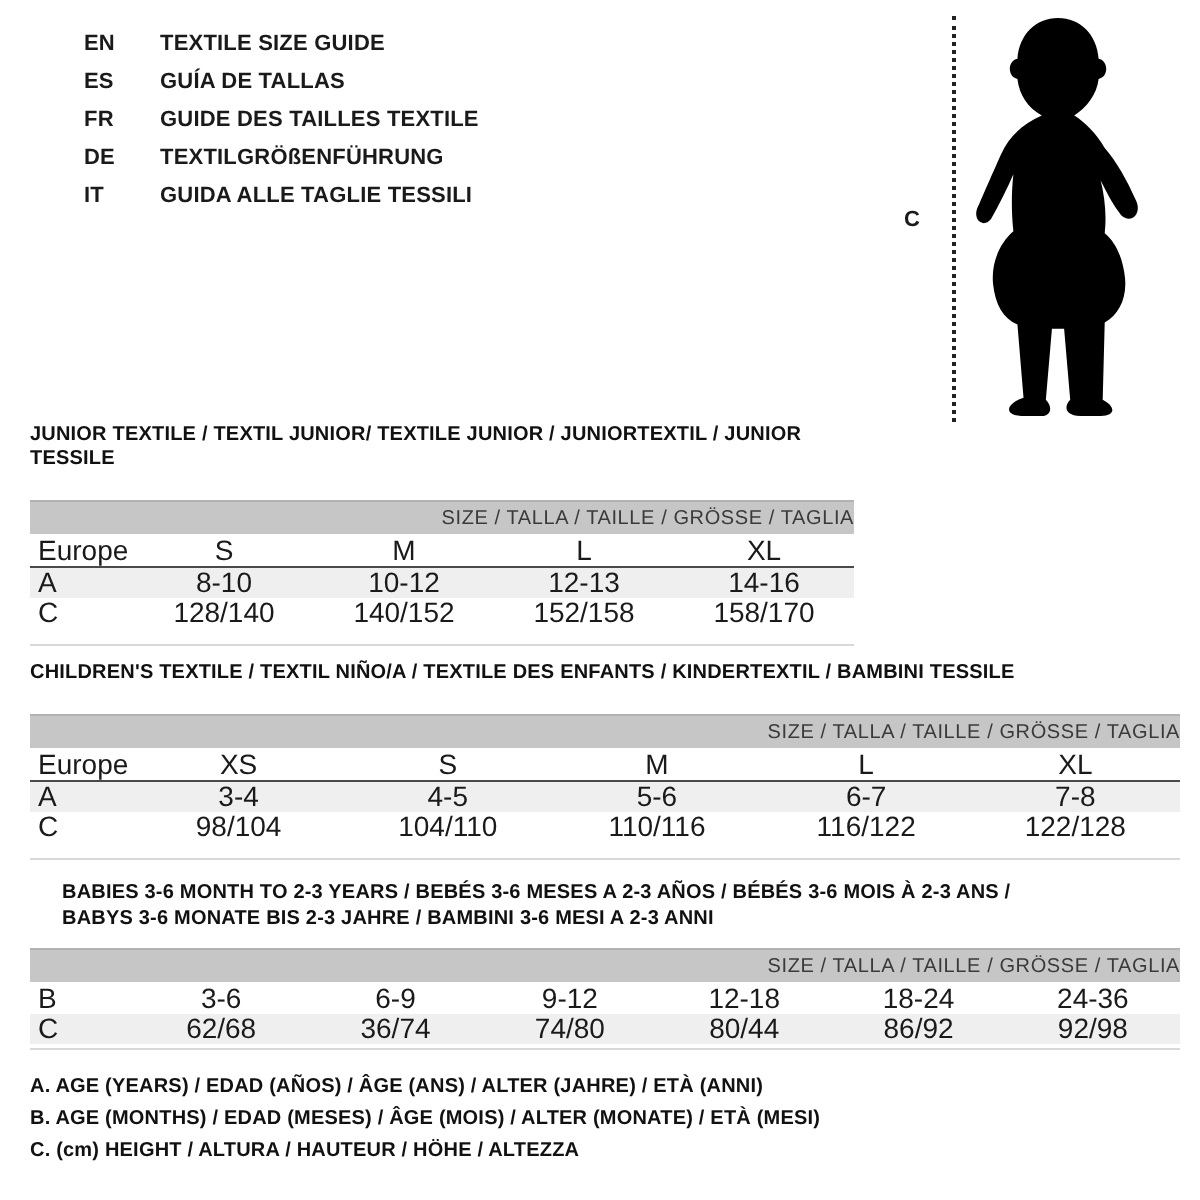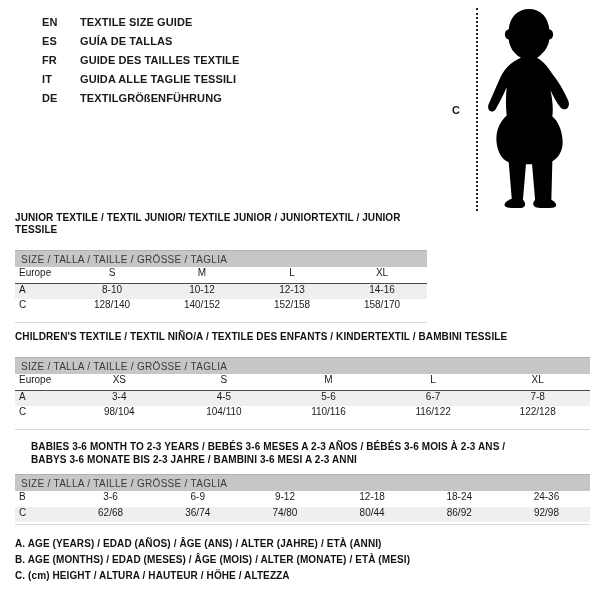--- a/index.html
+++ b/index.html
@@ -20,24 +20,24 @@
   .sections{position:absolute;left:15px;top:212px;width:575px;}
   .size-section{position:relative;}
   .size-section + .size-section{margin-top:8px;}
   .size-section:nth-child(1){width:412px;}
   .size-section:nth-child(3){margin-top:10px;}
   .sec-title{font-weight:bold;font-size:10px;line-height:12px;letter-spacing:0.1px;color:#111;}
   .size-section:nth-child(3) .sec-title{line-height:13px;padding-left:16px;}
   .size-bar{
     margin-top:14px;height:17px;line-height:17px;background:#c6c6c6;
     color:#3a3a3a;font-size:10px;padding-left:6px;letter-spacing:0.3px;
-    border-top:1px solid #b2b2b2;box-sizing:border-box;
+    border-top:1px solid #b2b2b2;box-sizing:border-box;text-align:right;
   }
   .size-section:nth-child(3) .size-bar{margin-top:8px;}
-  .trow{display:flex;align-items:flex-start;height:15px;font-size:10px;}
+  .trow{display:flex;align-items:flex-end;height:15px;font-size:14px;}
   .trow.first{height:16px;}
   .trow.divider{border-bottom:1px solid #4a4a4a;}
   .trow.shade{background:#efefef;}
   .tlabel{width:52px;flex:0 0 52px;padding-left:4px;box-sizing:border-box;}
   .tcell{flex:1;text-align:center;}
   .bottom-line{height:1px;background:#d9d9d9;margin-top:8px;}
   .size-section:nth-child(3) .bottom-line{margin-top:2px;}
   
   .legend{position:absolute;left:15px;top:536px;}
   .legend-line{font-weight:bold;font-size:10px;line-height:16px;letter-spacing:0.1px;color:#111;}
@@ -52,26 +52,26 @@
     </div>
     <div class="lang-row">
       <span class="lang-code">ES</span>
       <span class="lang-title">GUÍA DE TALLAS</span>
     </div>
     <div class="lang-row">
       <span class="lang-code">FR</span>
       <span class="lang-title">GUIDE DES TAILLES TEXTILE</span>
     </div>
     <div class="lang-row">
+      <span class="lang-code">DE</span>
+      <span class="lang-title">TEXTILGRÖßENFÜHRUNG</span>
+    </div>
+    <div class="lang-row">
       <span class="lang-code">IT</span>
       <span class="lang-title">GUIDA ALLE TAGLIE TESSILI</span>
-    </div>
-    <div class="lang-row">
-      <span class="lang-code">DE</span>
-      <span class="lang-title">TEXTILGRÖßENFÜHRUNG</span>
     </div>
   </div>
 
 <div class="measure-line"></div>
 <div class="measure-label">C</div>
 <svg class="baby-svg" width="92" height="203" viewBox="0 0 90 200" aria-hidden="true">
   <path fill="#000000" d="
     M46,2 C35,2 27,10 26,22 C21,23 21,31 26,32 C27,40 31,46 38,50
     C29,54 22,60 18,69 C14,78 10,87 7,94 C3,101 9,106 13,101
     C17,94 21,86 24,79 C23,88 23,98 24,107 C17,113 13,123 14,133

